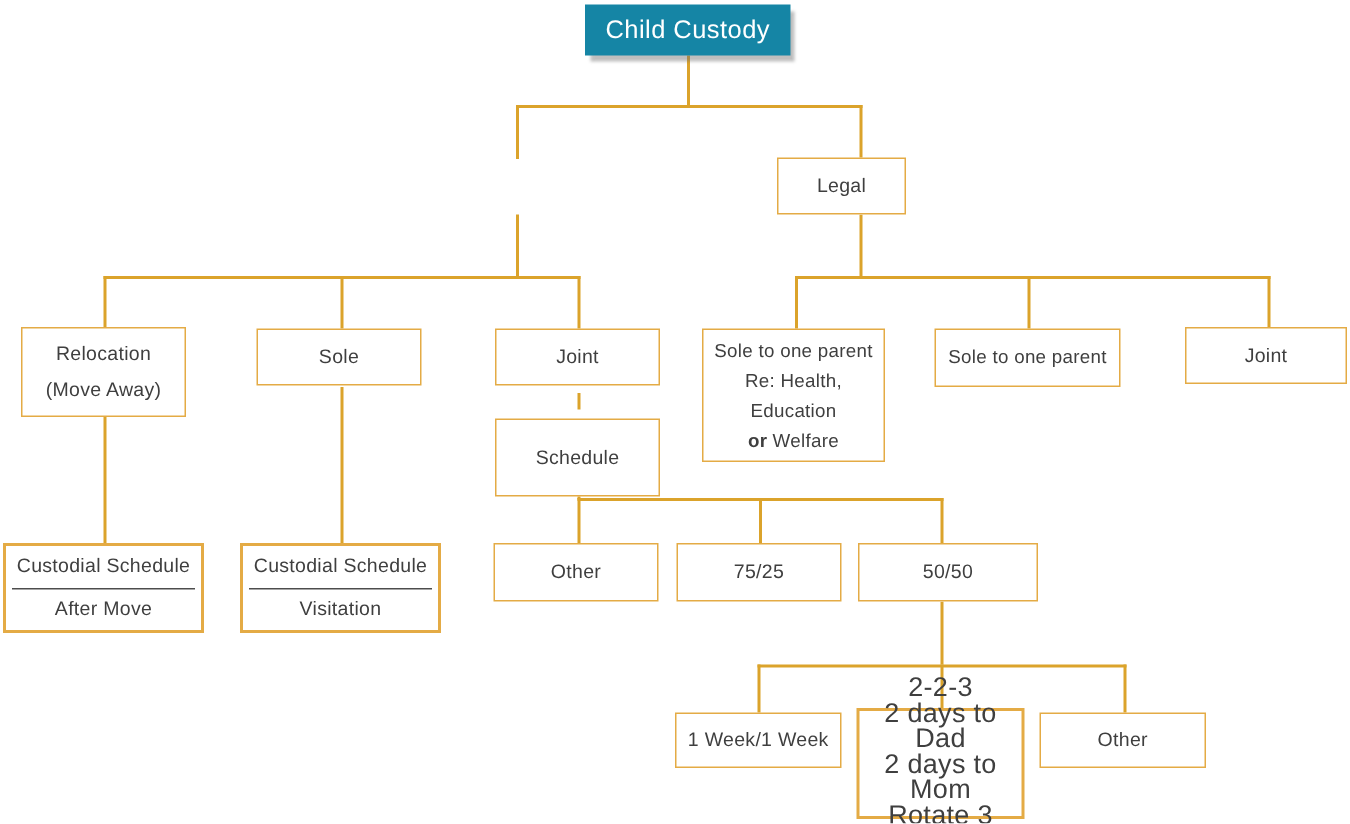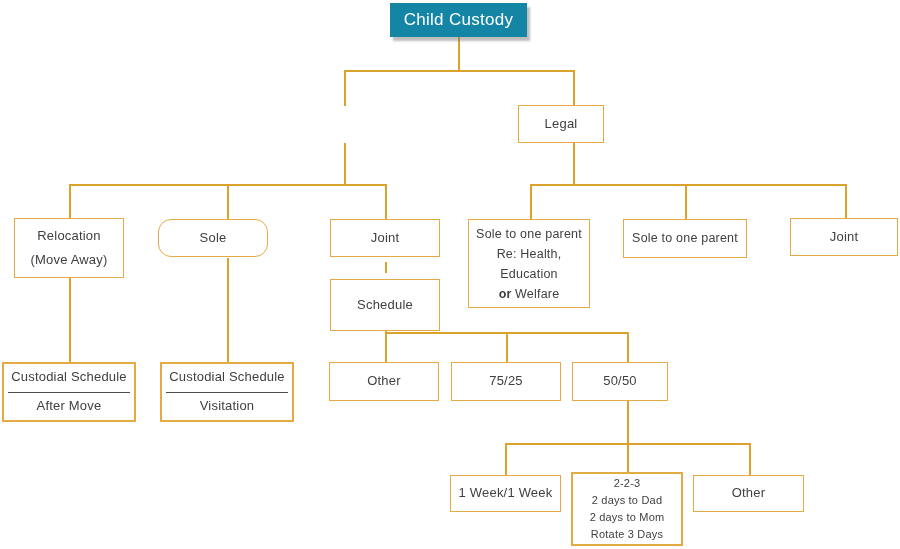--- a/index.html
+++ b/index.html
@@ -29,21 +29,21 @@
   .node.thick { border-width: 2px; }
   .root-node {
     background: #1585a5;
     border: none;
     color: #ffffff;
     font-size: 17px;
     box-shadow: 3px 4px 2px rgba(110, 110, 110, 0.45);
     letter-spacing: 0.3px;
   }
   .small-text { font-size: 12.5px; line-height: 20px; }
-  .tight-text { font-size: 11px; line-height: 17px; }
+  .tight-text { font-size: 18px; line-height: 17px; }
   .bold { font-weight: bold; margin-top: 27px; }
   .sep-gap { margin-left: 0.28em; text-align: center; }
   .divider {
     width: calc(100% - 8px);
     height: 2px;
     background: #4d4d4d;
     margin: 5px 0;
   }
   .h-line, .v-line { position: absolute; background: #dba32b; }
   .h-line { height: 2px; }
@@ -95,21 +95,21 @@
 
   <div class="node" style="left:518px; top:105px; width:86px; height:38px;">
     <span>Legal</span>
   </div>
 
   <div class="node" style="left:14px; top:218px; width:110px; height:60px; line-height:24px;">
     <div>Relocation</div>
     <div>(Move Away)</div>
   </div>
 
-  <div class="node" style="left:158px; top:219px; width:110px; height:38px;border-radius:13px;">
+  <div class="node" style="left:171px; top:219px; width:110px; height:38px;">
     <span>Sole</span>
   </div>
 
   <div class="node" style="left:330px; top:219px; width:110px; height:38px;">
     <span>Joint</span>
   </div>
 
   <div class="node small-text" style="left:468px; top:219px; width:122px; height:89px;">
     <div>Sole to one parent</div>
     <div>Re: Health,</div>
@@ -144,21 +144,21 @@
   </div>
 
   <div class="node" style="left:329px; top:362px; width:110px; height:39px;">
     <span>Other</span>
   </div>
 
   <div class="node" style="left:451px; top:362px; width:110px; height:39px;">
     <span>75/25</span>
   </div>
 
-  <div class="node" style="left:572px; top:362px; width:96px; height:39px;">
+  <div class="node" style="left:572px; top:362px; width:120px; height:39px;">
     <span>50/50</span>
   </div>
 
   <div class="node" style="left:450px; top:475px; width:111px; height:37px;">
     <span>1 Week/1 Week</span>
   </div>
 
   <div class="node thick tight-text" style="left:571px; top:472px; width:112px; height:74px;">
     <div>2-2-3</div>
     <div>2 days to Dad</div>

